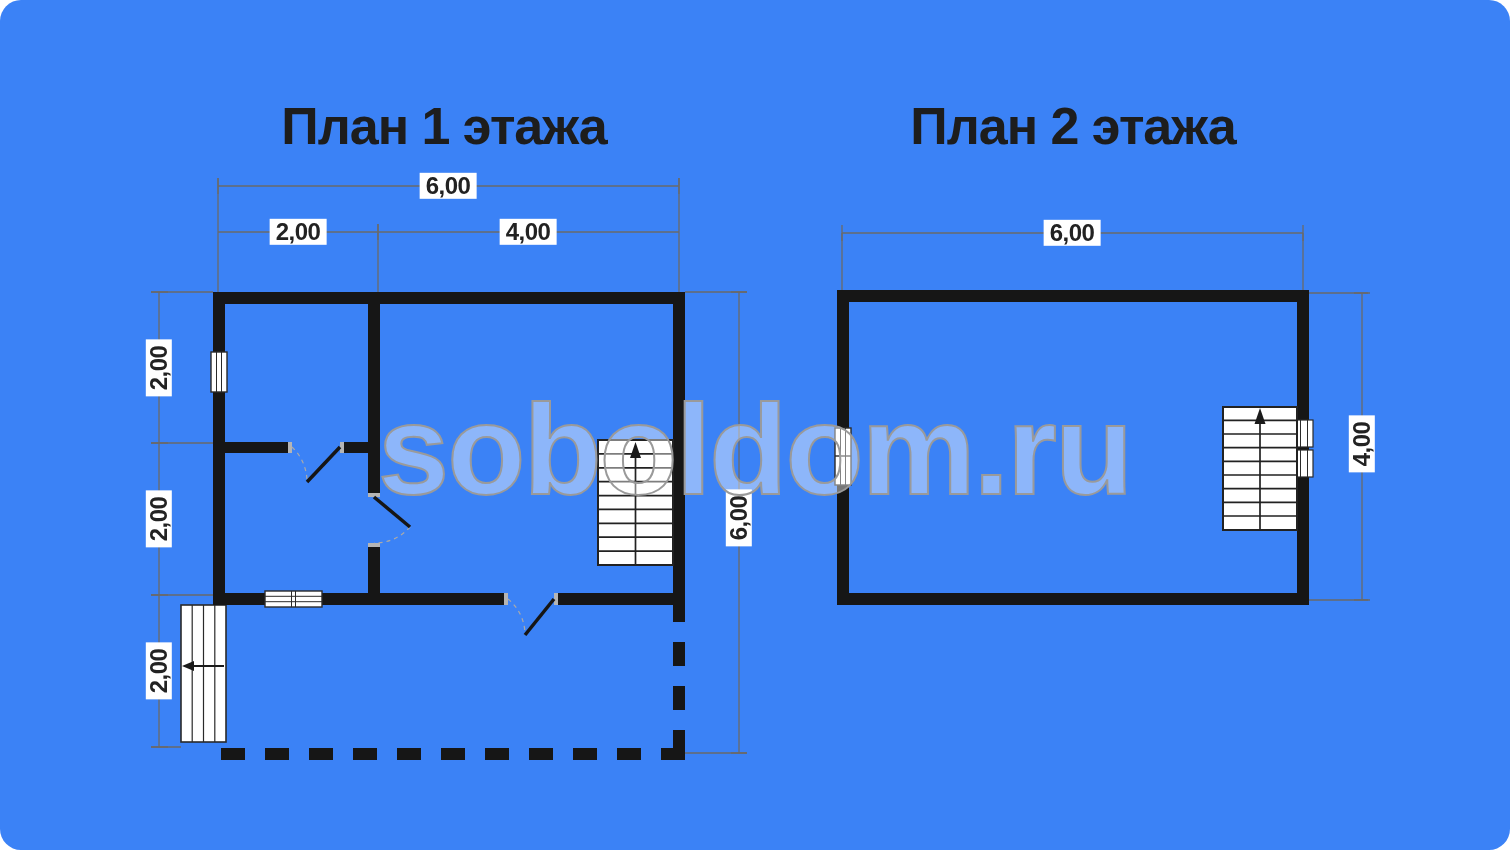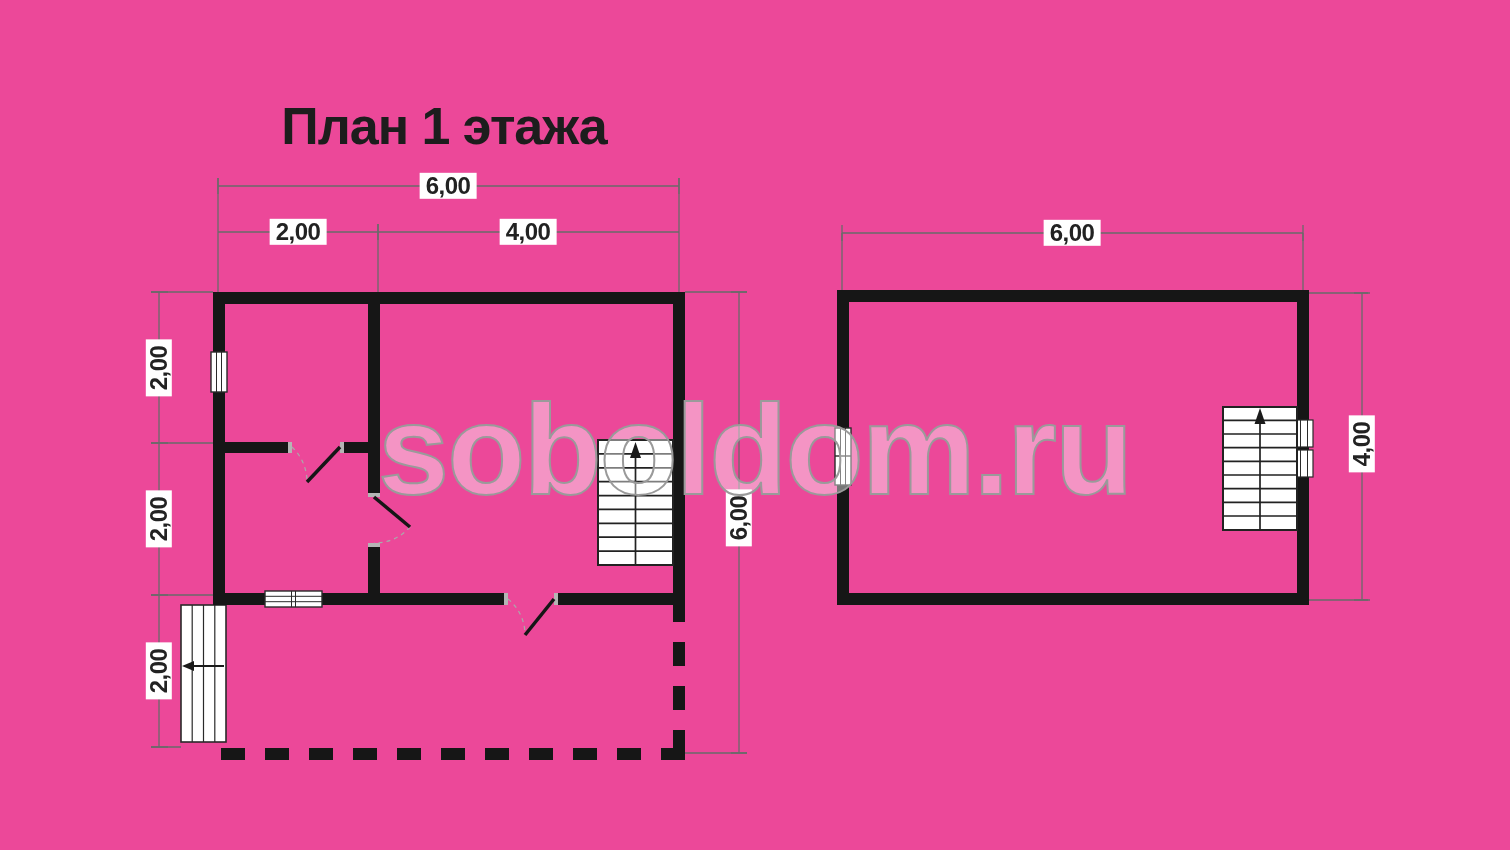--- a/index.html
+++ b/index.html
@@ -1,22 +1,23 @@
 <!DOCTYPE html>
 <html><head>
 <meta charset="utf-8">
 <style>
   html, body { margin: 0; padding: 0; background: #ffffff; }
   .canvas {
     position: relative;
     width: 1510px;
     height: 850px;
-    background: #ec4899;
+    background: #3b82f6;
     overflow: hidden;
     font-family: "Liberation Sans", sans-serif;
+    border-radius: 21px;
   }
   .canvas > svg { position: absolute; left: 0; top: 0; }
   .plan-title {
     position: absolute;
     transform: translateX(-50%);
     font-size: 52px;
     font-weight: 700;
     letter-spacing: -1px;
     color: #1d1d1d;
     white-space: nowrap;
@@ -177,20 +178,21 @@
 
     <g>
       <rect x="1223" y="407" width="74" height="123" fill="#ffffff" stroke="#222222" stroke-width="2"></rect>
       <path d="M1223 420.4 H1297 M1223 434 H1297 M1223 447.7 H1297 M1223 461.4 H1297 M1223 475 H1297 M1223 488.7 H1297 M1223 502.4 H1297 M1223 516 H1297" stroke="#222222" stroke-width="1.7" fill="none"></path>
       <path d="M1260 423 V530" stroke="#222222" stroke-width="1.7" fill="none"></path>
       <polygon points="1260,408 1254.5,424 1265.5,424" fill="#1a1a1a"></polygon>
     </g>
   </svg>
 
   <div class="plan-title" style="left:444px; top:96px;">План 1 этажа</div>
+  <div class="plan-title" style="left:1073px; top:96px;">План 2 этажа</div>
 
   <div class="dim-label" style="left:448px; top:186px;">6,00</div>
   <div class="dim-label" style="left:298px; top:232px;">2,00</div>
   <div class="dim-label" style="left:528px; top:232px;">4,00</div>
   <div class="dim-label vert" style="left:159px; top:368px;">2,00</div>
   <div class="dim-label vert" style="left:159px; top:519px;">2,00</div>
   <div class="dim-label vert" style="left:159px; top:671px;">2,00</div>
   <div class="dim-label vert" style="left:739px; top:518px;">6,00</div>
 
   <div class="dim-label" style="left:1072px; top:233px;">6,00</div>

